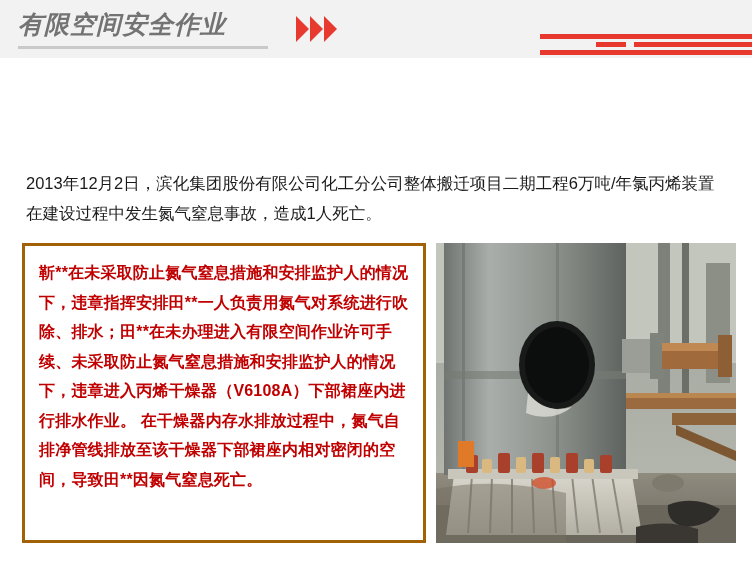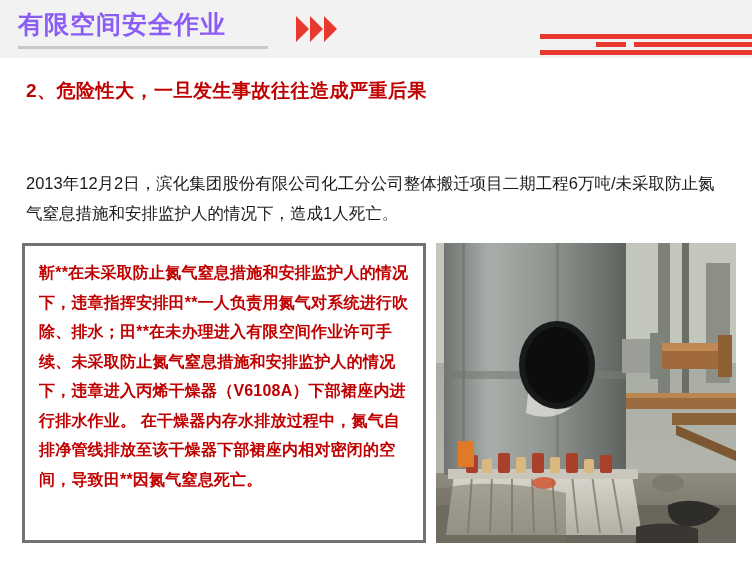--- a/index.html
+++ b/index.html
@@ -29,23 +29,24 @@
     width: 752px;
     height: 58px;
     background: #f2f2f2;
   }
   .header-title {
     position: absolute;
     left: 18px;
     top: 8px;
     font-size: 25px;
     font-weight: bold;
-    color: #8b5cf6;
+    color: #737373;
     letter-spacing: 1px;
     font-family: "Liberation Sans", sans-serif;
+    font-style: italic;
   }
   .header-underline {
     position: absolute;
     left: 18px;
     top: 46px;
     width: 250px;
     height: 3px;
     background: #c9c9c9;
   }
   .chev-group {
@@ -114,21 +115,21 @@
     color: #1a1a1a;
   }
 
   
   .red-box {
     position: absolute;
     left: 22px;
     top: 243px;
     width: 404px;
     height: 300px;
-    border: 3px solid #737373;
+    border: 3px solid #a16207;
     box-sizing: border-box;
     background: #ffffff;
   }
   .red-box-text {
     position: absolute;
     left: 14px;
     top: 12px;
     width: 372px;
     font-size: 16px;
     line-height: 29.5px;
@@ -163,24 +164,23 @@
       <span class="chev c3"></span>
     </div>
     <div class="header-bars">
       <span class="hbar b1"></span>
       <span class="hbar b2"></span>
       <span class="hbar b3"></span>
       <span class="hbar b4"></span>
     </div>
   </div>
 
-  <div class="section-title">2、危险性大，一旦发生事故往往造成严重后果</div>
-
-
-  <div class="case-body">2013年12月2日，滨化集团股份有限公司化工分公司整体搬迁项目二期工程6万吨/未采取防止氮气窒息措施和安排监护人的情况下，造成1人死亡。</div>
+
+
+  <div class="case-body">2013年12月2日，滨化集团股份有限公司化工分公司整体搬迁项目二期工程6万吨/年氯丙烯装置在建设过程中发生氮气窒息事故，造成1人死亡。</div>
 
   <div class="red-box">
     <div class="red-box-text">靳**在未采取防止氮气窒息措施和安排监护人的情况下，违章指挥安排田**一人负责用氮气对系统进行吹除、排水；田**在未办理进入有限空间作业许可手续、未采取防止氮气窒息措施和安排监护人的情况下，违章进入丙烯干燥器（V6108A）下部裙座内进行排水作业。
 在干燥器内存水排放过程中，氮气自排净管线排放至该干燥器下部裙座内相对密闭的空间，导致田**因氮气窒息死亡。</div>
   </div>
 
   <div class="photo">
     <svg class="photo-svg" width="300" height="300" viewBox="0 0 300 300">
       <defs>
         <linearGradient id="sky" x1="0" y1="0" x2="0" y2="1">

